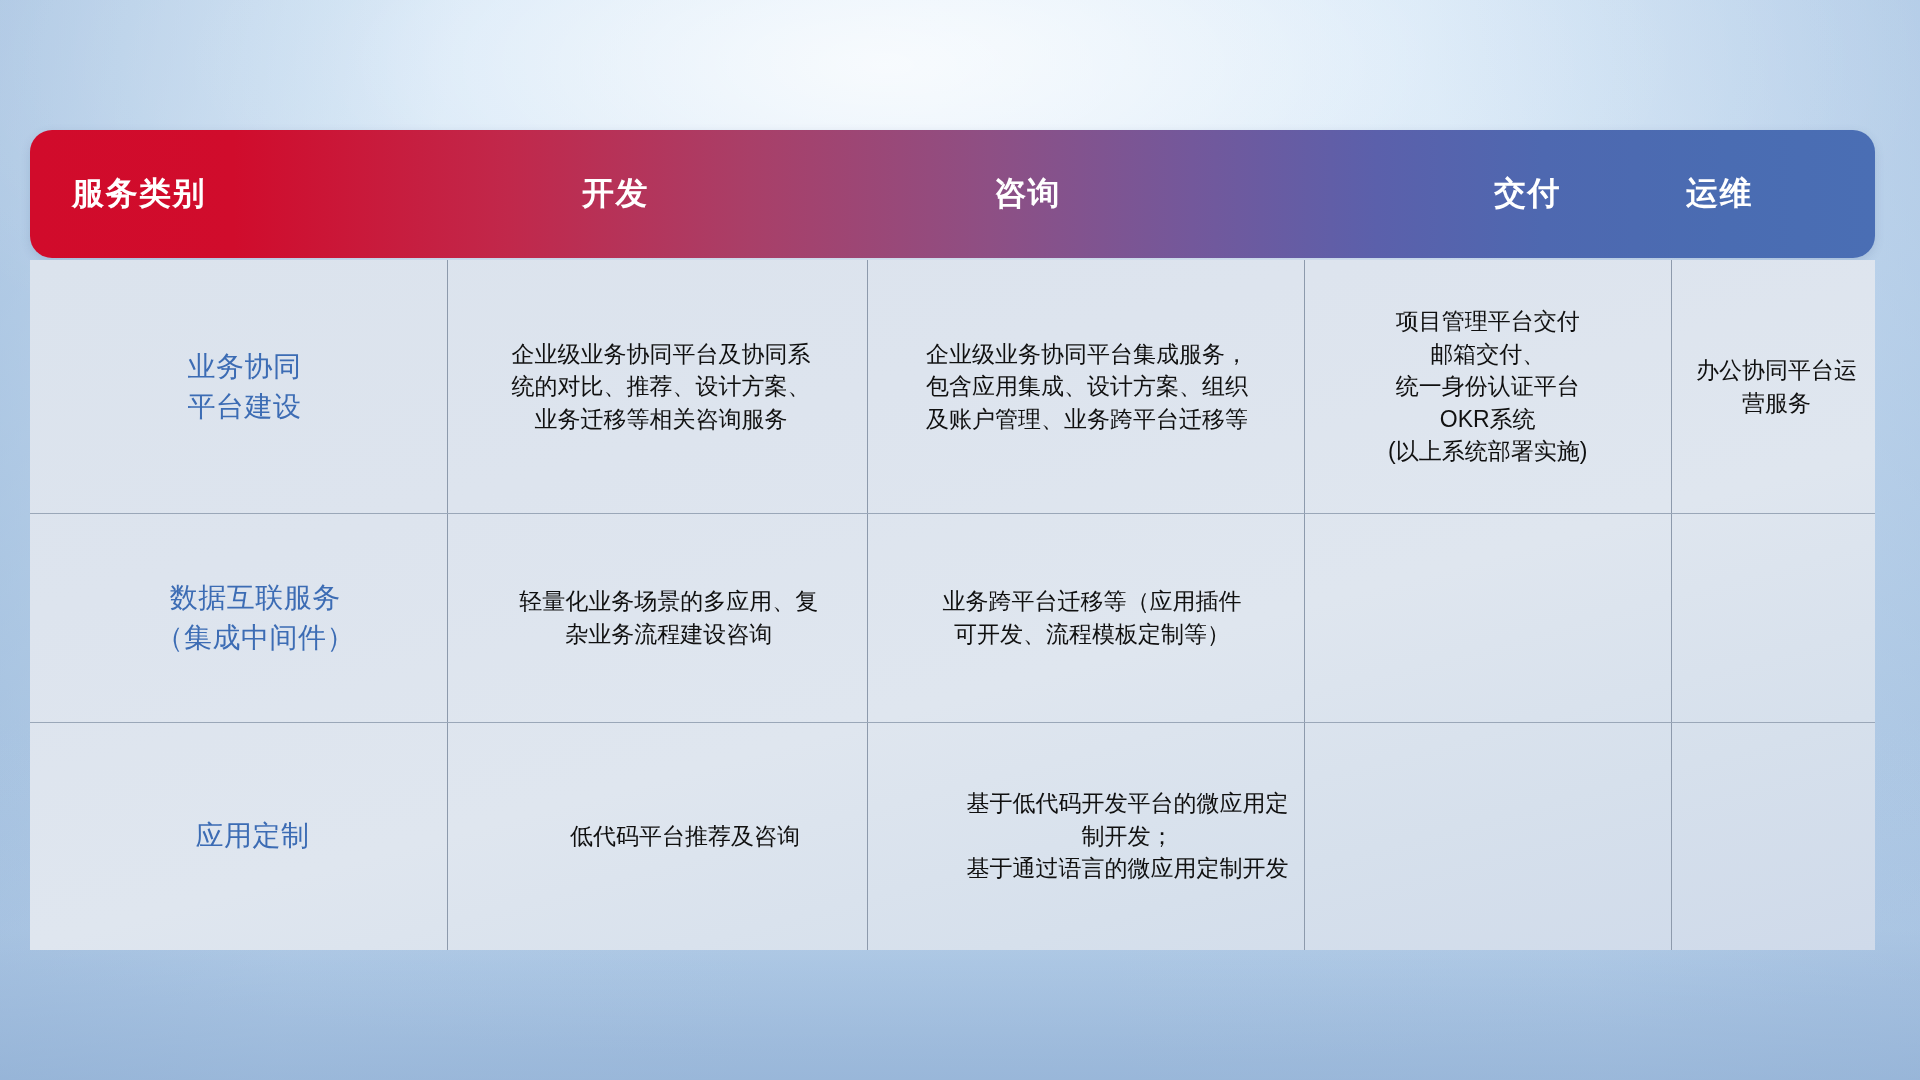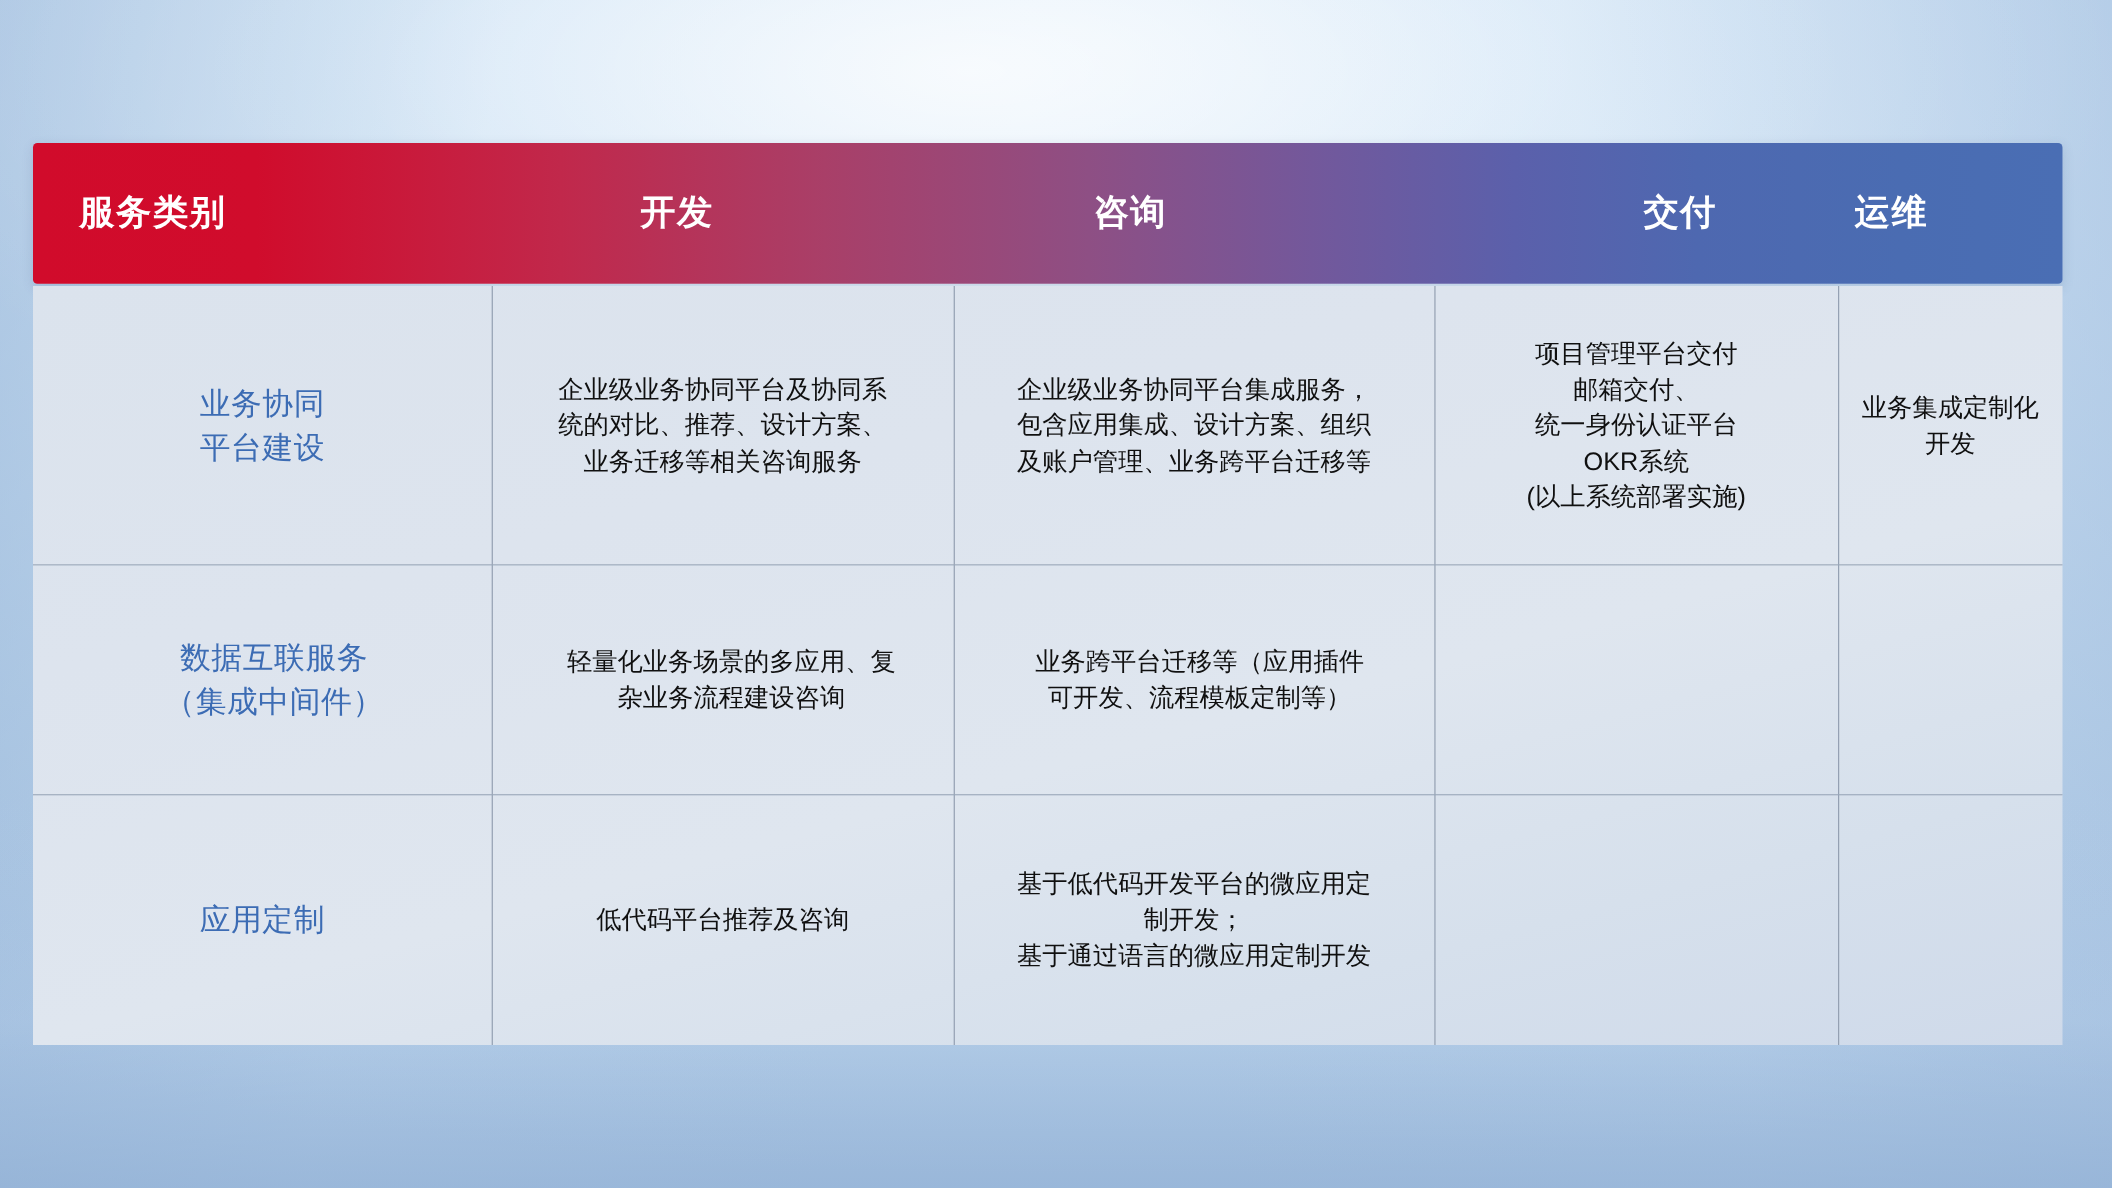--- a/index.html
+++ b/index.html
@@ -46,21 +46,21 @@
     left:30px;
     top:130px;
     width:1845px;
     height:820px;
   }
 
   
   #header-row {
     position:relative;
     height:128px;
-    border-radius:4px;
+    border-radius:22px;
     background:linear-gradient(90deg,
         #d10b2b 0%,
         #d00c2c 11%,
         #c1284b 26%,
         #a93f68 39%,
         #8e4f84 52%,
         #73589b 63%,
         #5b60ab 73%,
         #4e68b0 82%,
         #4a6cb2 92%,
@@ -124,20 +124,21 @@
     position:relative;
     display:flex;
     align-items:center;
     justify-content:center;
     padding:6px 14px;
     font-size:23px;
     line-height:1.42;
     color:#101010;
     text-align:center;
     white-space:pre-line;
+    margin-left:14px;
   }
   .cell.catcol {
     color:#3c6cb4;
     font-weight:normal;
     font-size:28px;
     line-height:1.42;
     letter-spacing:.5px;
   }
 
   
@@ -189,21 +190,21 @@
 统的对比、推荐、设计方案、
 业务迁移等相关咨询服务</div>
       <div class="cell c2">企业级业务协同平台集成服务，
 包含应用集成、设计方案、组织
 及账户管理、业务跨平台迁移等</div>
       <div class="cell c3">项目管理平台交付
 邮箱交付、
 统一身份认证平台
 OKR系统
 (以上系统部署实施)</div>
-      <div class="cell c4">业务集成定制化开发</div>
+      <div class="cell c4">办公协同平台运营服务</div>
     </div>
 
     <div class="row" id="row-1">
       <div class="cell catcol c0">数据互联服务
 （集成中间件）</div>
       <div class="cell c1">轻量化业务场景的多应用、复
 杂业务流程建设咨询</div>
       <div class="cell c2">业务跨平台迁移等（应用插件
 可开发、流程模板定制等）</div>
       <div class="cell c3"></div>

